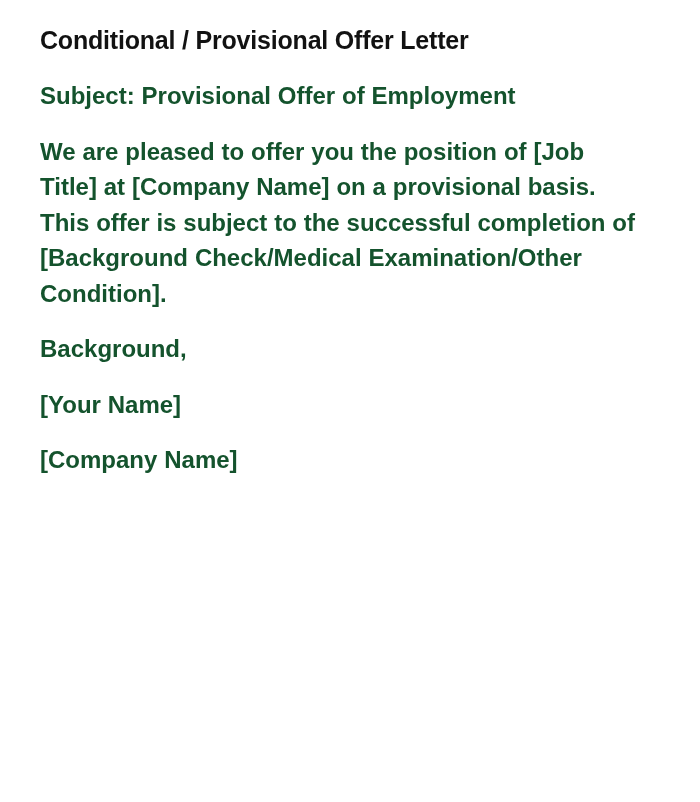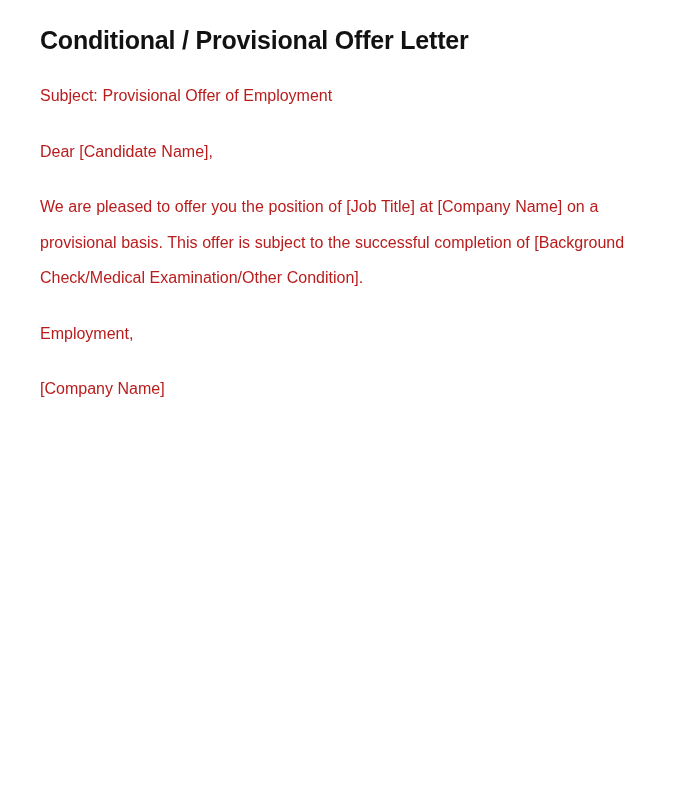--- a/index.html
+++ b/index.html
@@ -25,46 +25,46 @@
   .doc-title {
     font-size: 25px;
     font-weight: 700;
     line-height: 32px;
     letter-spacing: -0.2px;
     margin: 0 0 22px 0;
     color: #121212;
     white-space: nowrap;
   }
   .para {
-    font-size: 16px;
-    font-weight: 400;
+    font-size: 24px;
+    font-weight: 700;
     line-height: 35.5px;
     margin: 0 0 20px 0;
-    color: #b91c1c;
+    color: #14532d;
     text-align: left;
     word-spacing: 0.2px;
   }
   .para:last-child {
     margin-bottom: 8px;
   }
 </style>
 </head>
 <body>
 
 <div class="page">
 
   <h1 class="doc-title">Conditional / Provisional Offer Letter</h1>
 
   <p class="para">Subject: Provisional Offer of Employment</p>
 
-  <p class="para">Dear [Candidate Name],</p>
 
   <p class="para">We are pleased to offer you the position of [Job Title] at [Company Name] on a provisional basis. This offer is subject to the successful completion of [Background Check/Medical Examination/Other Condition].</p>
 
 
 
-  <p class="para">Employment,</p>
+  <p class="para">Background,</p>
 
+  <p class="para">[Your Name]</p>
 
 
   <p class="para">[Company Name]</p>
 
 </div>
 
 </body></html>

